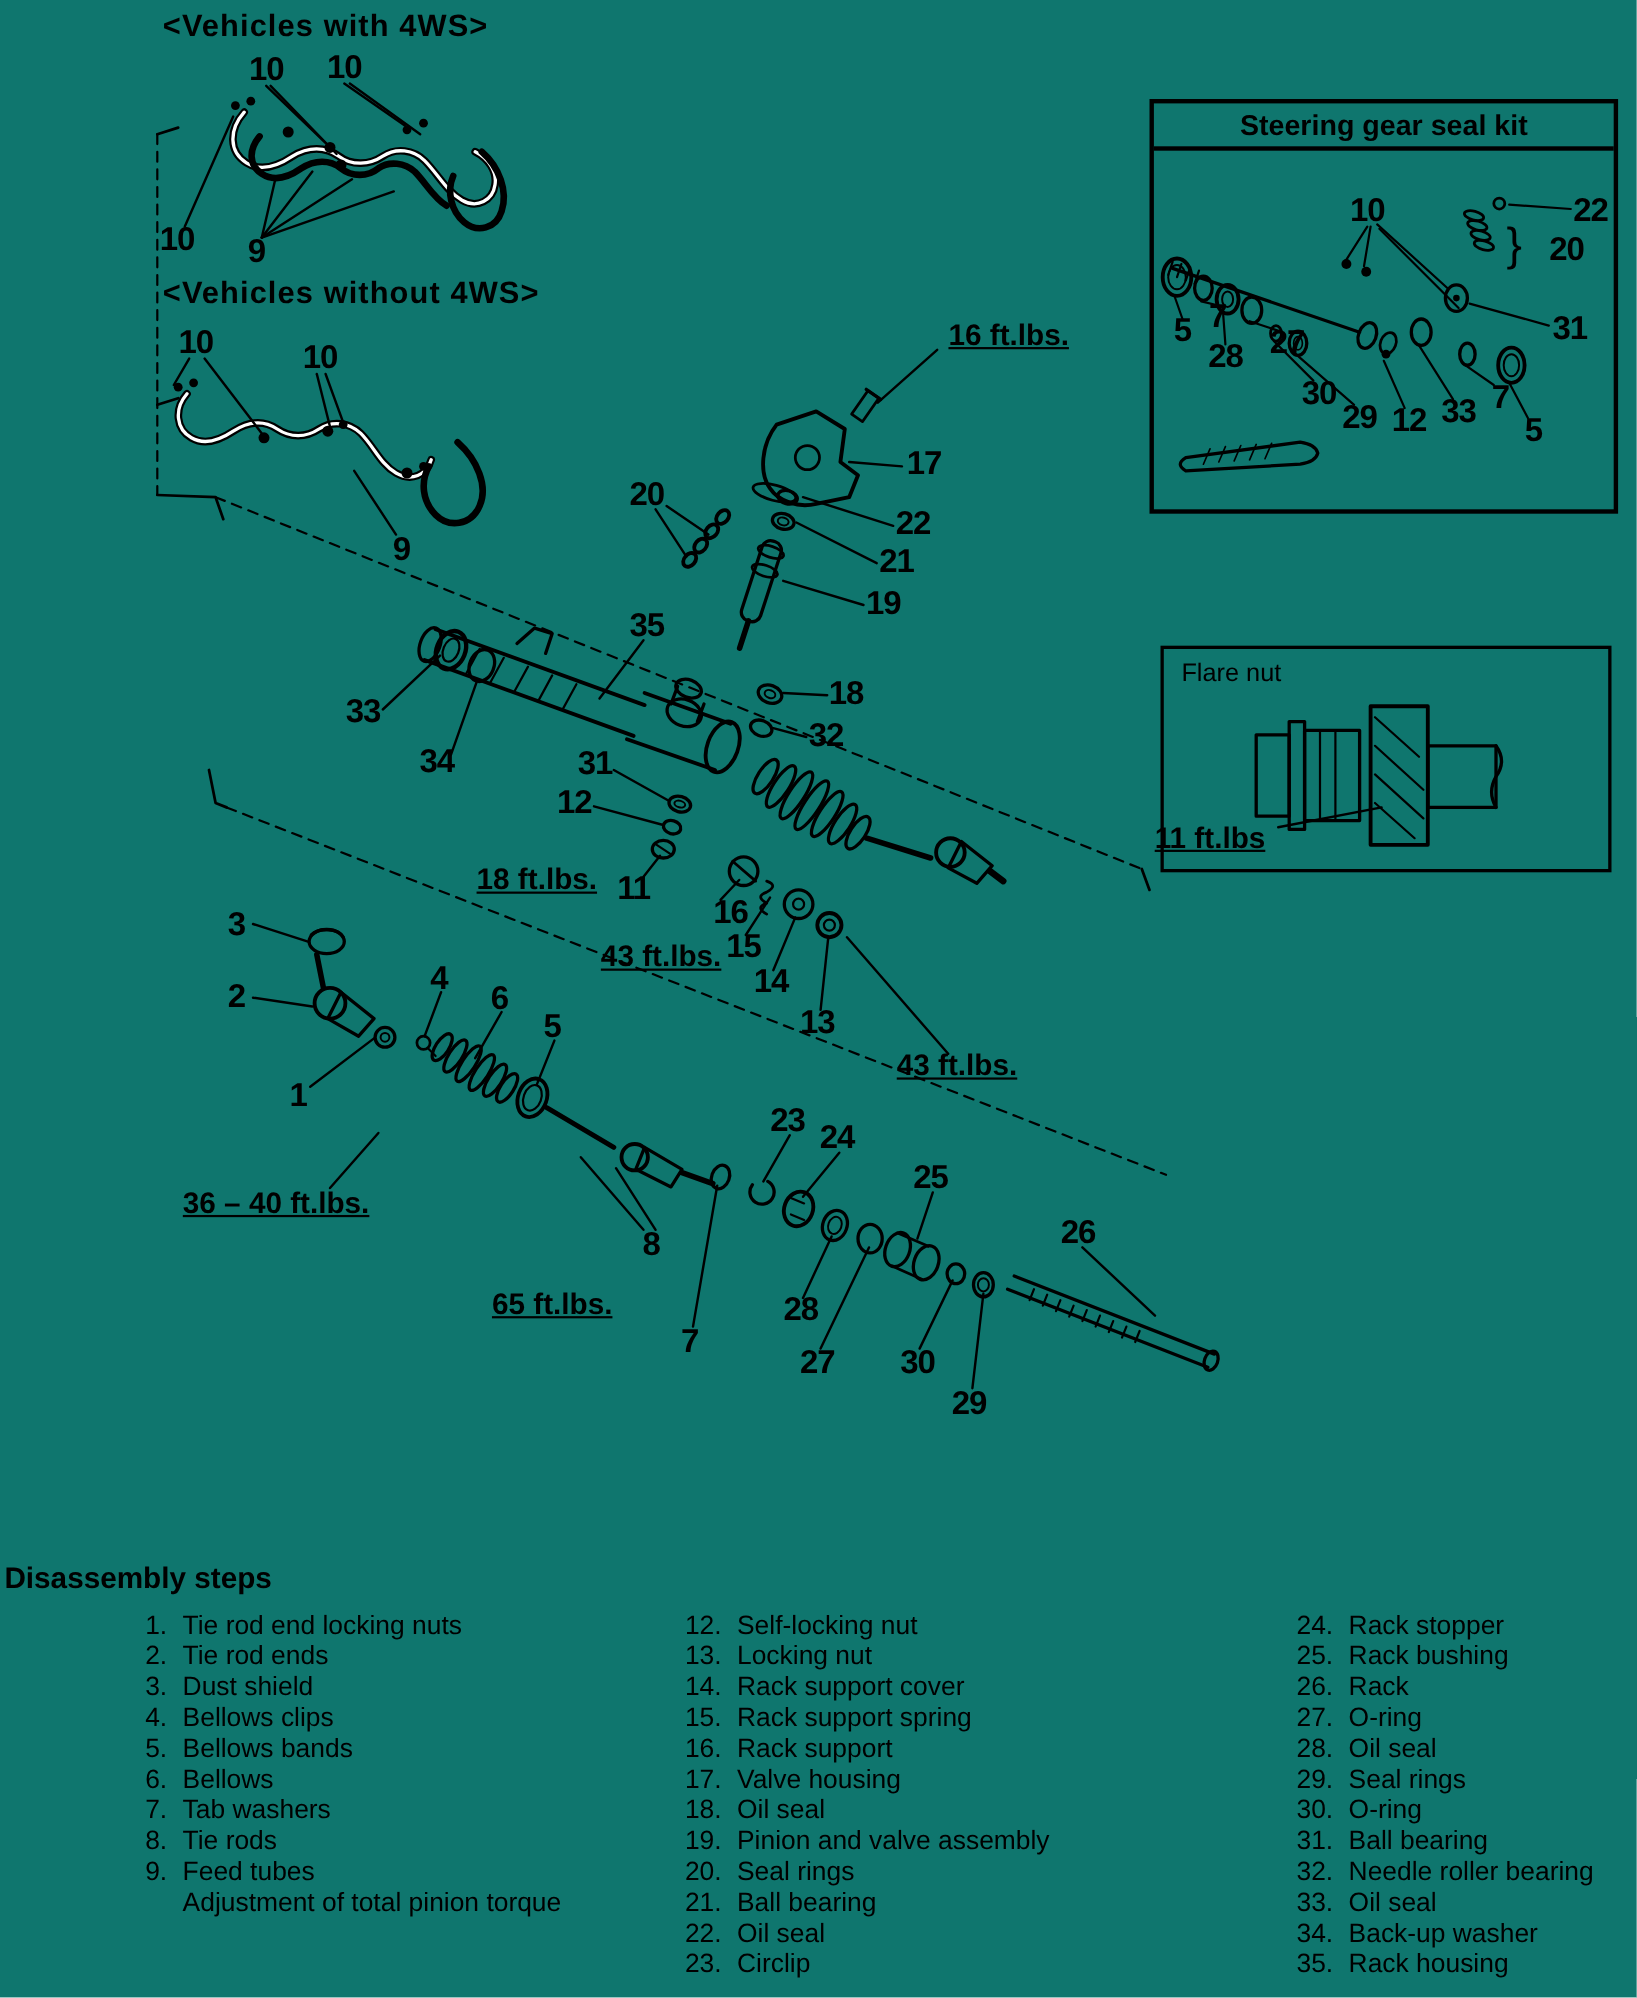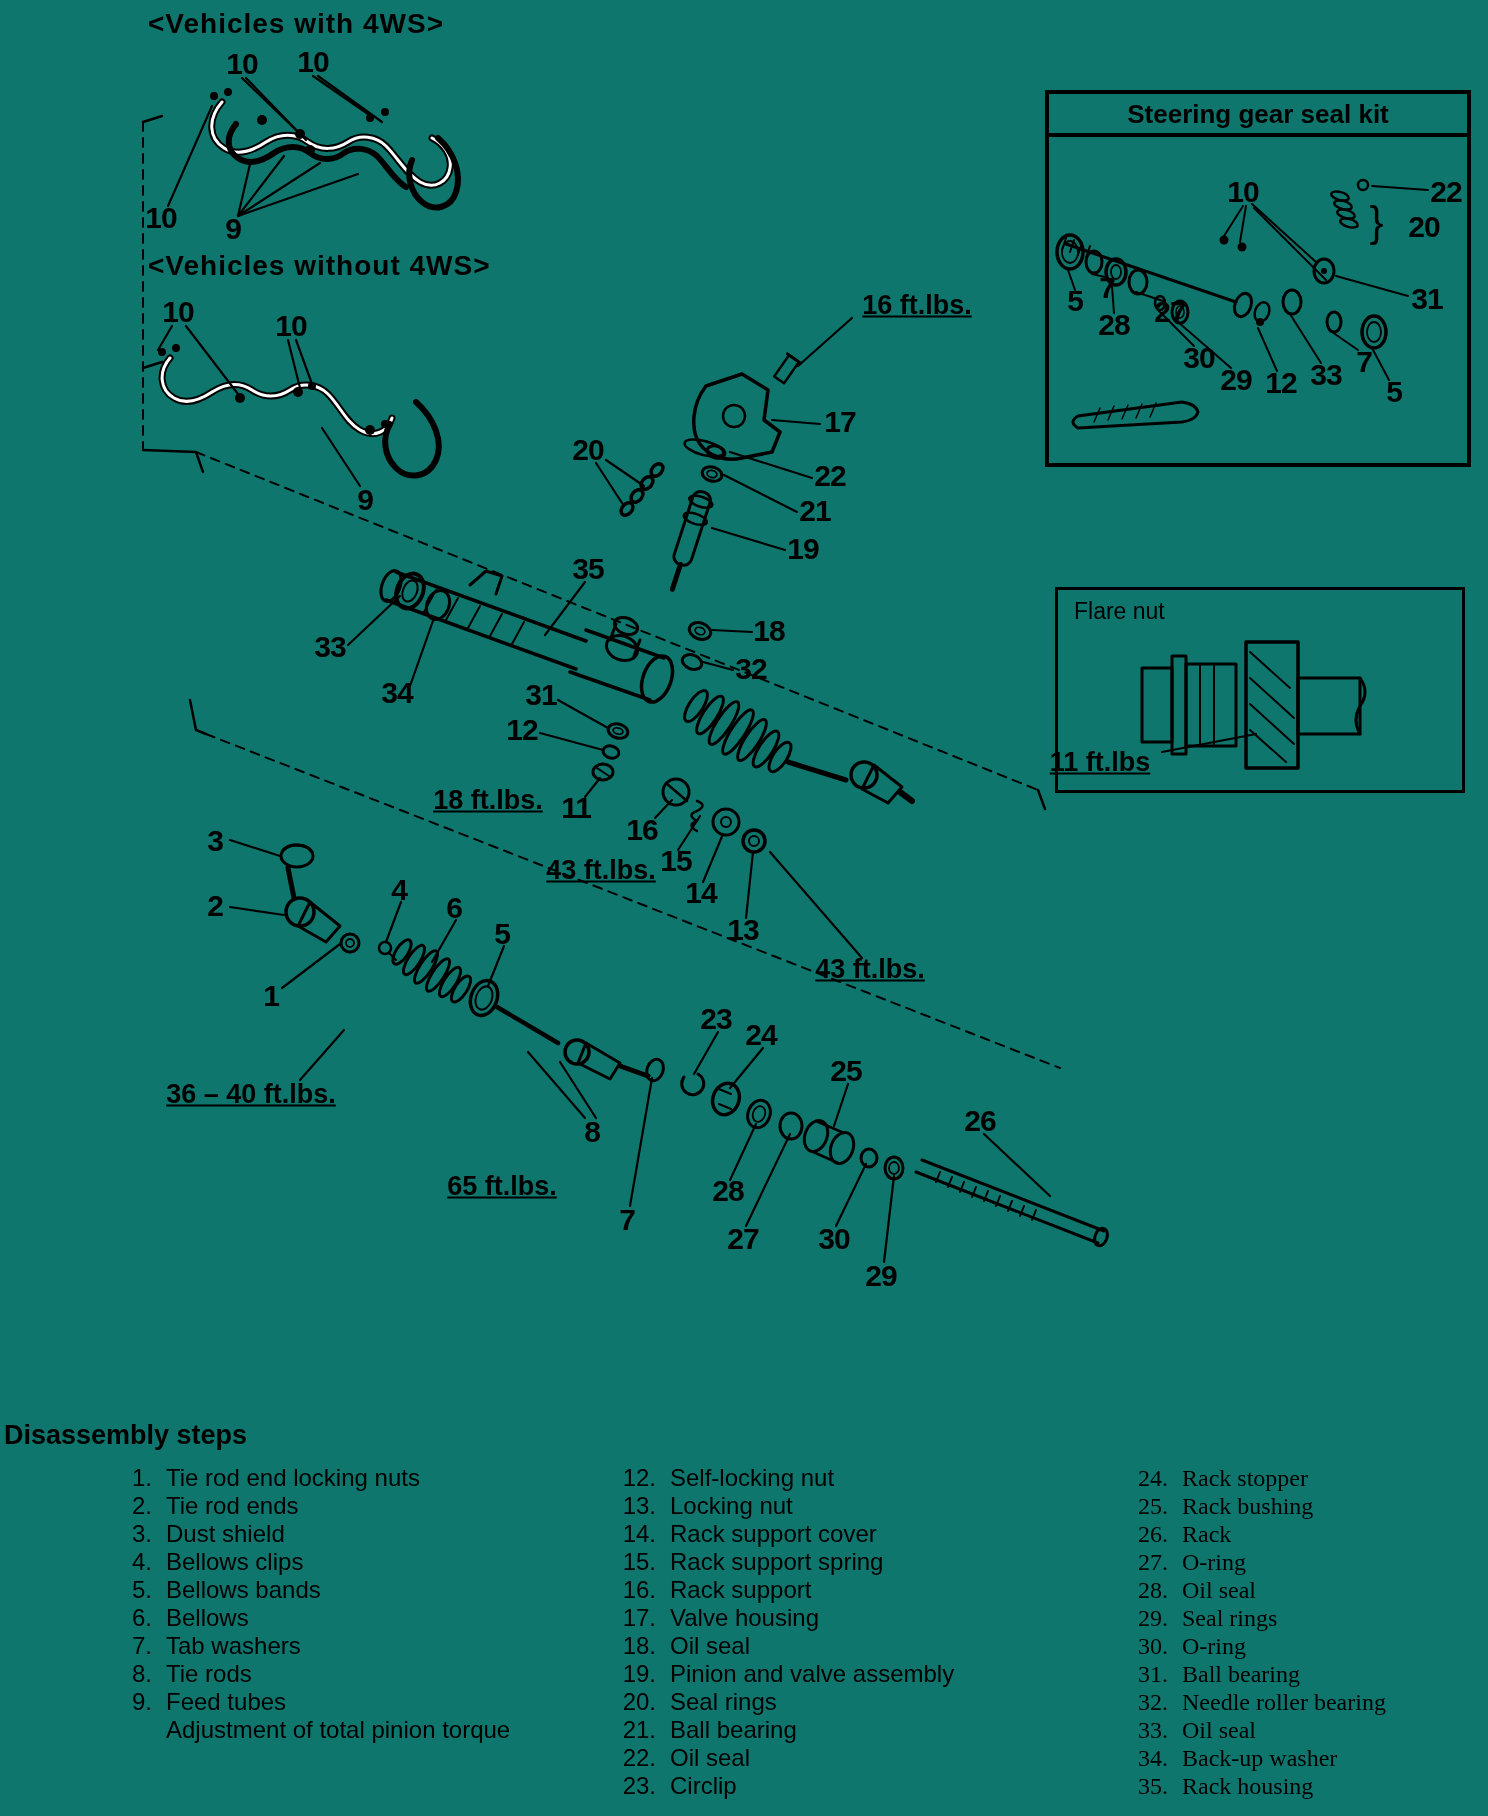--- a/index.html
+++ b/index.html
@@ -415,21 +415,21 @@
       </div>
       <div class="row">
         <span class="num">22.</span>
         <span class="lbl">Oil seal</span>
       </div>
       <div class="row">
         <span class="num">23.</span>
         <span class="lbl">Circlip</span>
       </div>
     </div>
-  <div class="steps-col" style="left:1112px;font-family:Liberation Serif, serif;">
+  <div class="steps-col" style="left:1156px;">
       <div class="row">
         <span class="num">24.</span>
         <span class="lbl">Rack stopper</span>
       </div>
       <div class="row">
         <span class="num">25.</span>
         <span class="lbl">Rack bushing</span>
       </div>
       <div class="row">
         <span class="num">26.</span>
@@ -486,21 +486,21 @@
     <span class="co" style="left: 815px; top: 511px;">21</span>
     <span class="co" style="left: 803px; top: 549px;">19</span>
     <span class="co" style="left: 588px; top: 569px;">35</span>
     <span class="co" style="left: 769px; top: 631px;">18</span>
     <span class="co" style="left: 751px; top: 669px;">32</span>
     <span class="co" style="left: 330px; top: 647px;">33</span>
     <span class="co" style="left: 397px; top: 693px;">34</span>
     <span class="co" style="left: 541px; top: 695px;">31</span>
     <span class="co" style="left: 522px; top: 730px;">12</span>
     <span class="co" style="left: 576px; top: 808px;">11</span>
-    <span class="co" style="left: 642px; top: 830px;">16</span>
+    <span class="co" style="left: 664px; top: 830px;">16</span>
     <span class="co" style="left: 676px; top: 861px;">15</span>
     <span class="co" style="left: 701px; top: 893px; text-align: right;">14</span>
     <span class="co" style="left: 743px; top: 930px;">13</span>
     <span class="co" style="left: 215px; top: 841px;">3</span>
     <span class="co" style="left: 215px; top: 906px;">2</span>
     <span class="co" style="left: 271px; top: 996px;">1</span>
     <span class="co" style="left: 399px; top: 890px;">4</span>
     <span class="co" style="left: 454px; top: 908px;">6</span>
     <span class="co" style="left: 502px; top: 934px;">5</span>
     <span class="co" style="left: 592px; top: 1132px;">8</span>

